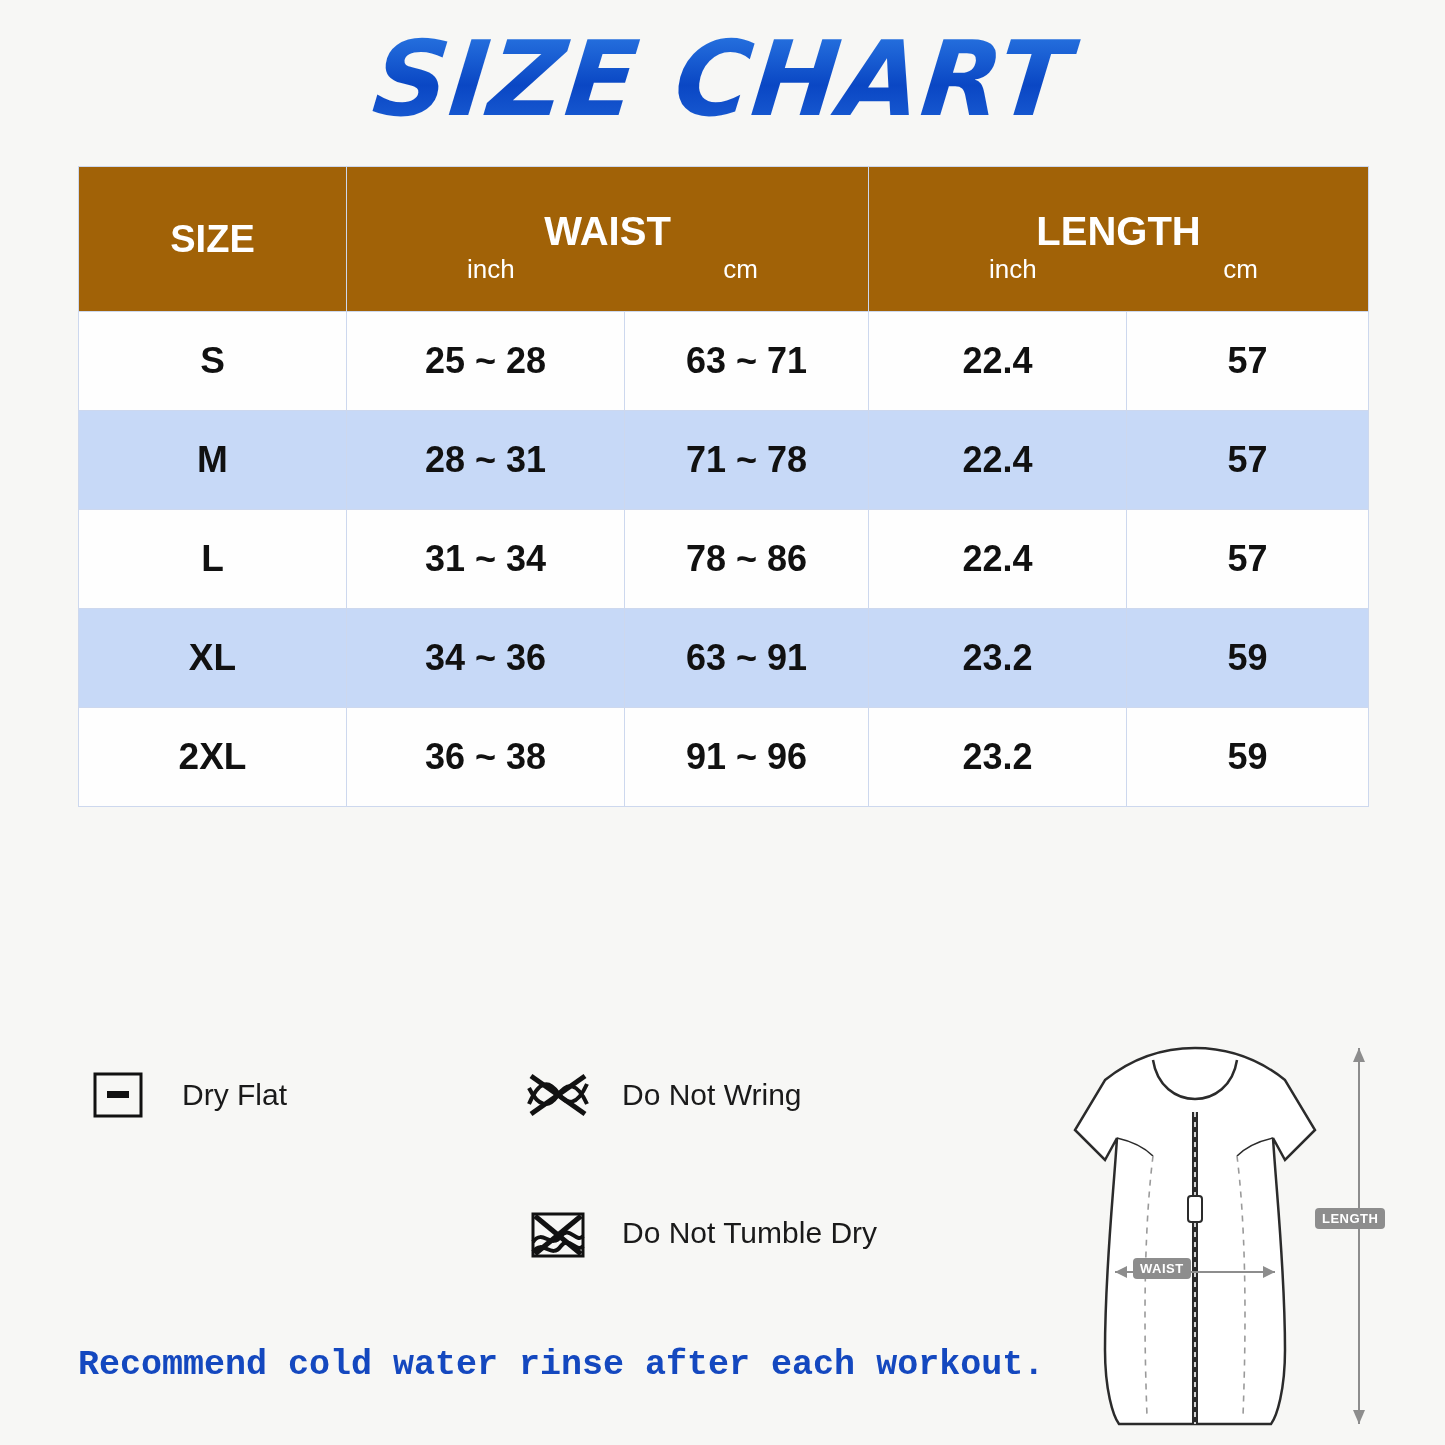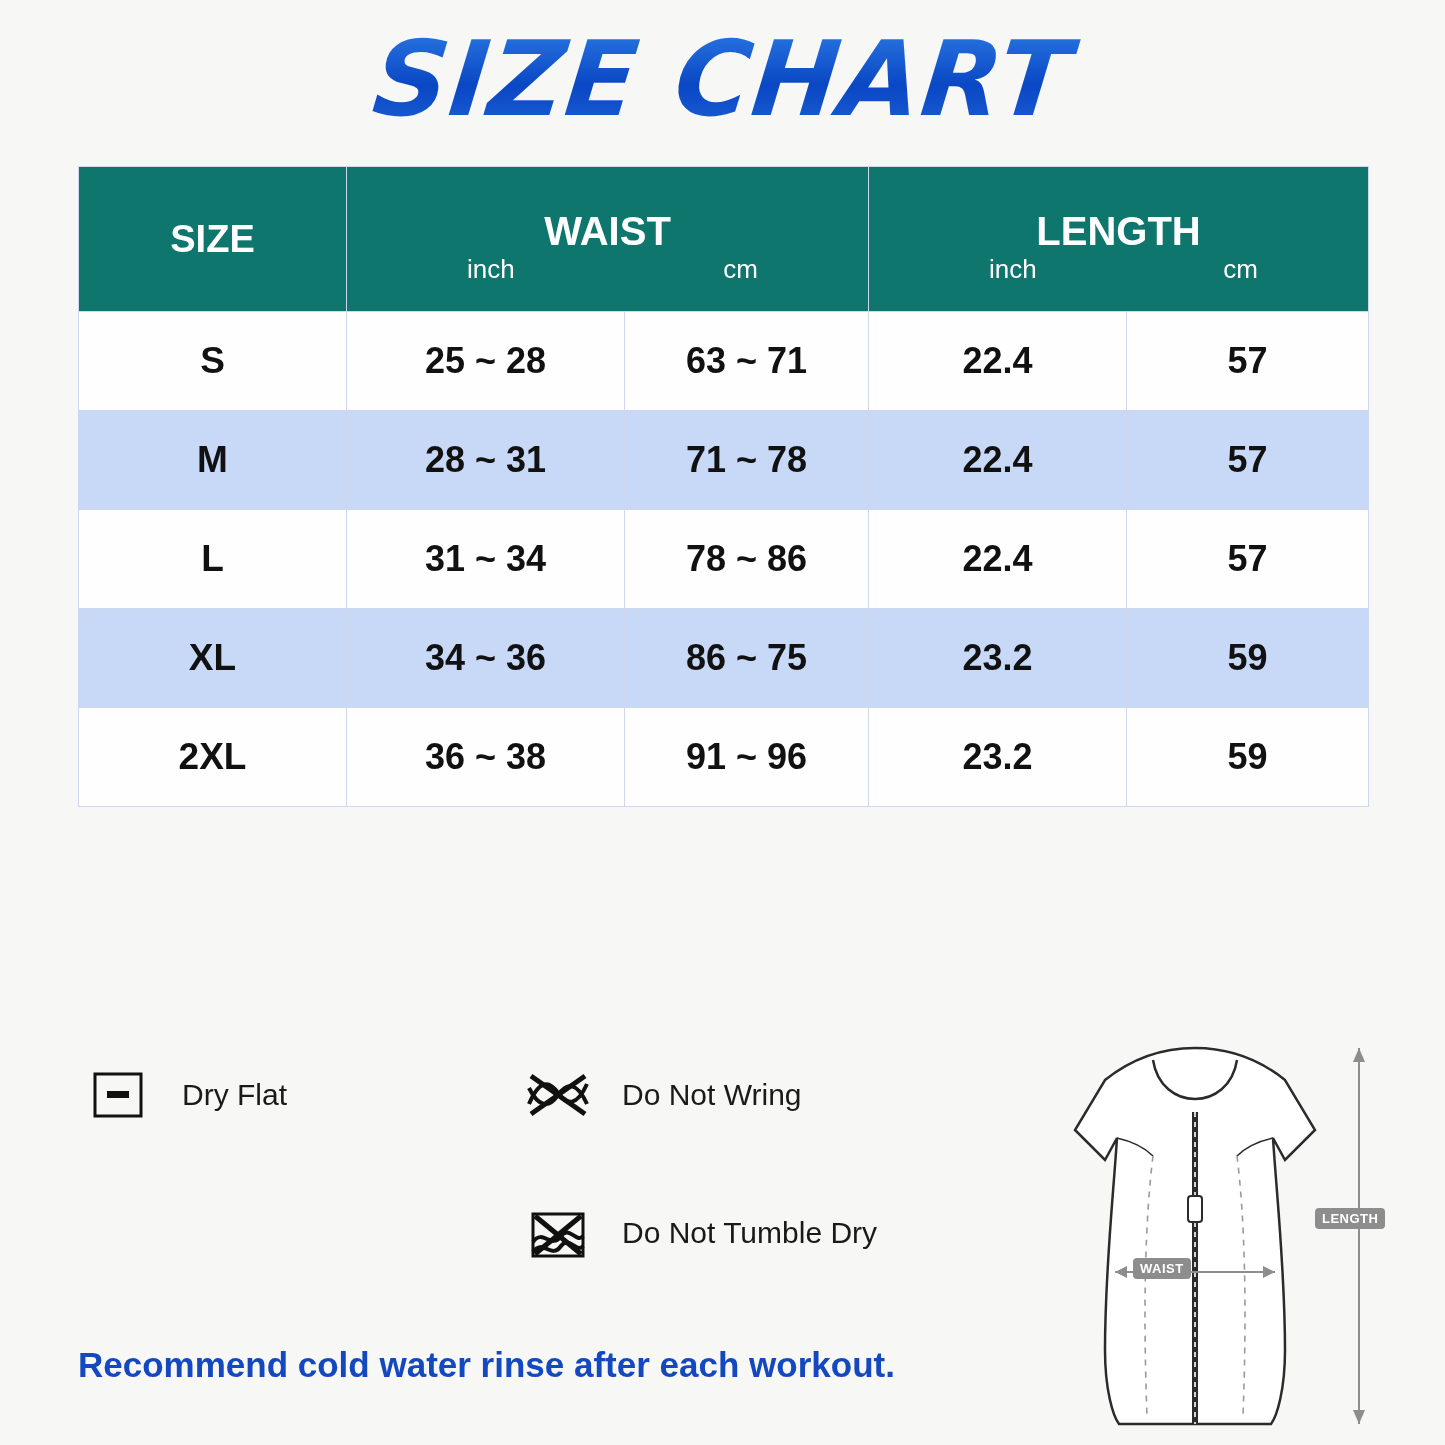--- a/index.html
+++ b/index.html
@@ -38,21 +38,21 @@
   table.size-table {
     border-collapse: collapse;
     width: 1290px;
     table-layout: fixed;
   }
   table.size-table th, table.size-table td {
     border: 1px solid #cdd8ee;
     text-align: center;
   }
   thead th {
-    background: #0f766e;
+    background: #a16207;
     color: #ffffff;
     border-color: #1448bf;
   }
   .th-size {
     font-size: 38px;
     font-weight: bold;
     height: 142px;
     width: 268px;
   }
   .th-group {
@@ -128,21 +128,21 @@
     font-family: "Liberation Sans", sans-serif;
   }
 
   .recommend {
     position: absolute;
     left: 78px;
     top: 1345px;
     font-size: 35px;
     font-weight: bold;
     color: #1448bf;
-    font-family: Liberation Sans, sans-serif;
+    font-family: Liberation Mono, monospace;
   }
 
   
   .garment {
     position: absolute;
     right: 40px;
     top: 1020px;
     width: 420px;
     height: 420px;
   }
@@ -211,21 +211,21 @@
       <tr>
         <td class="c-size">L</td>
         <td>31 ~ 34</td>
         <td>78 ~ 86</td>
         <td>22.4</td>
         <td>57</td>
       </tr>
       <tr class="alt">
         <td class="c-size">XL</td>
         <td>34 ~ 36</td>
-        <td>86 ~ 75</td>
+        <td>63 ~ 91</td>
         <td>23.2</td>
         <td>59</td>
       </tr>
       <tr>
         <td class="c-size">2XL</td>
         <td>36 ~ 38</td>
         <td>91 ~ 96</td>
         <td>23.2</td>
         <td>59</td>
       </tr>

